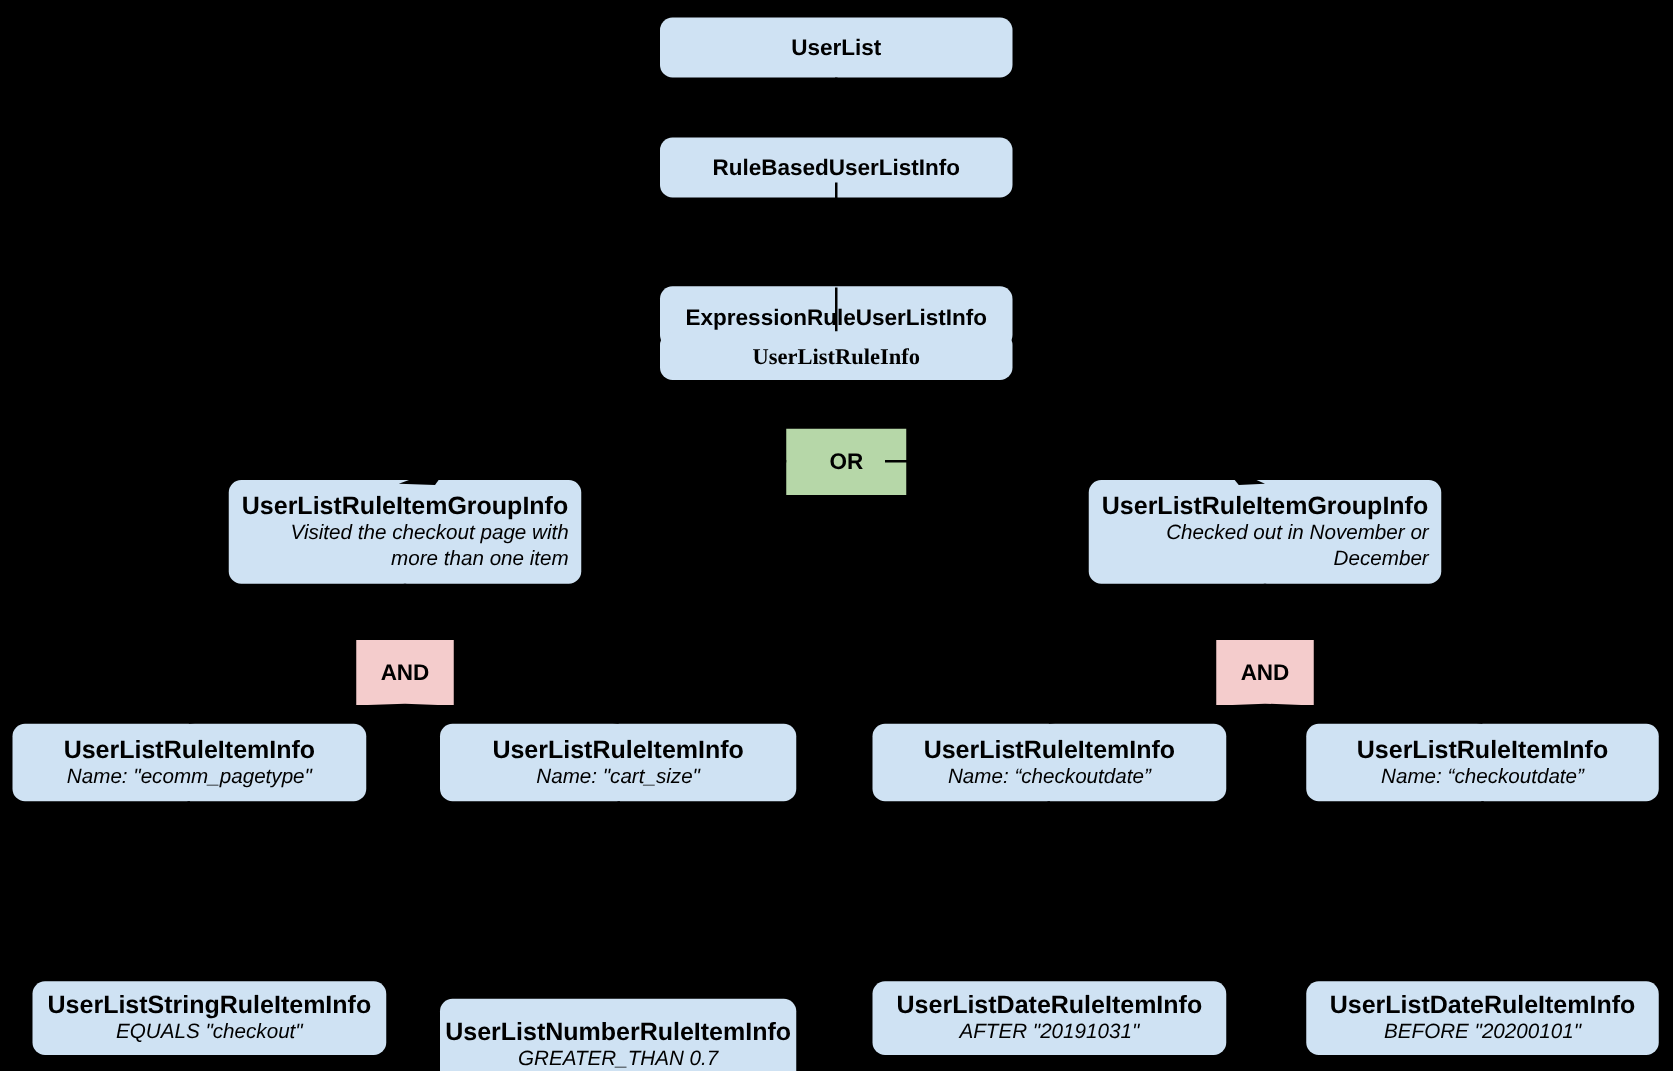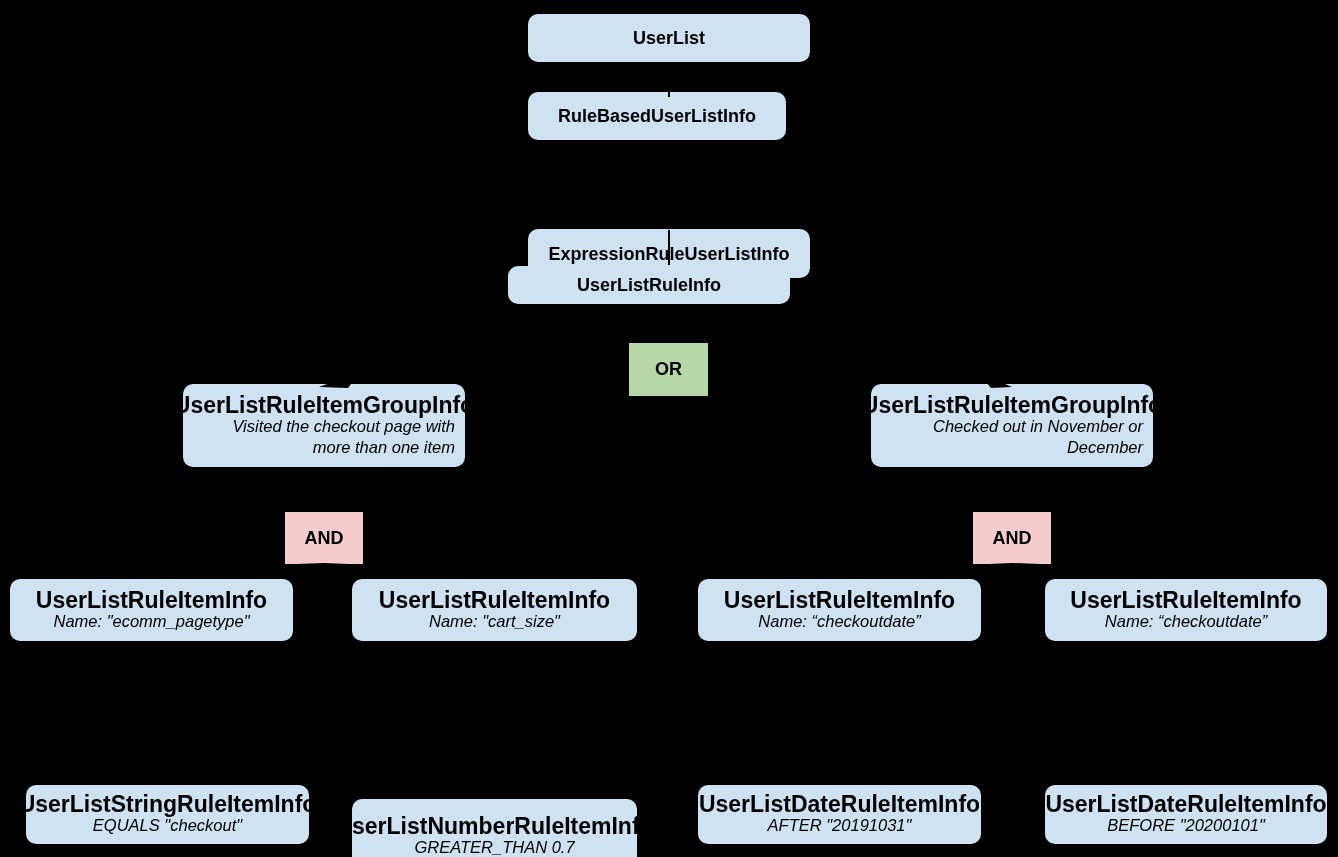--- a/index.html
+++ b/index.html
@@ -27,21 +27,21 @@
     display: flex;
     flex-direction: column;
     align-items: center;
     justify-content: center;
     text-align: center;
     z-index: 1;
     padding: 2px 8px;
   }
   .node .title {
     font-weight: bold;
-    font-size: 23px;
+    font-size: 20px;
     line-height: 22px;
     white-space: nowrap;
   }
   .node.single .title {
     font-size: 18px;
   }
   .node .desc {
     font-style: italic;
     font-size: 16.5px;
     line-height: 21px;
@@ -55,24 +55,24 @@
     justify-content: center;
     font-weight: bold;
     font-size: 18px;
     z-index: 1;
   }
   .op-or  { background: var(--or-fill); }
   .op-and { background: var(--and-fill); }
 
   
   #node-userlist          { left: 528px; top: 14px;  width: 282px; height: 48px; }
-  #node-rulebased         { left: 528px; top: 92px;  width: 258px; height: 48px; }
+  #node-rulebased         { left: 528px; top: 110px;  width: 282px; height: 48px; }
   #node-expressionrule    { left: 528px; top: 181px; width: 282px; height: 49px; margin-top: 48px; }
-  #node-userlistrule      { left: 508px; top: 266px; width: 282px; height: 38px; }
-  #op-or                  { left: 629px; top: 343px; width: 79px;  height: 53px; }
+  #node-userlistrule      { left: 528px; top: 266px; width: 282px; height: 38px; font-family: Liberation Serif, serif; }
+  #op-or                  { left: 629px; top: 343px; width: 96px;  height: 53px; }
   #node-group-left        { left: 183px; top: 384px; width: 282px; height: 83px; }
   #node-group-right       { left: 871px; top: 384px; width: 282px; height: 83px; }
   #op-and-left            { left: 285px; top: 512px; width: 78px;  height: 52px; }
   #op-and-right           { left: 973px; top: 512px; width: 78px;  height: 52px; }
   #node-item-1            { left: 10px;   top: 579px; width: 283px; height: 62px; }
   #node-item-2            { left: 352px;  top: 579px; width: 285px; height: 62px; }
   #node-item-3            { left: 698px;  top: 579px; width: 283px; height: 62px; }
   #node-item-4            { left: 1045px; top: 579px; width: 282px; height: 62px; }
   #node-leaf-1            { left: 10px;   top: 785px; width: 283px; height: 59px; margin-left: 16px; }
   #node-leaf-2            { left: 352px;  top: 799px; width: 285px; height: 75px; }

